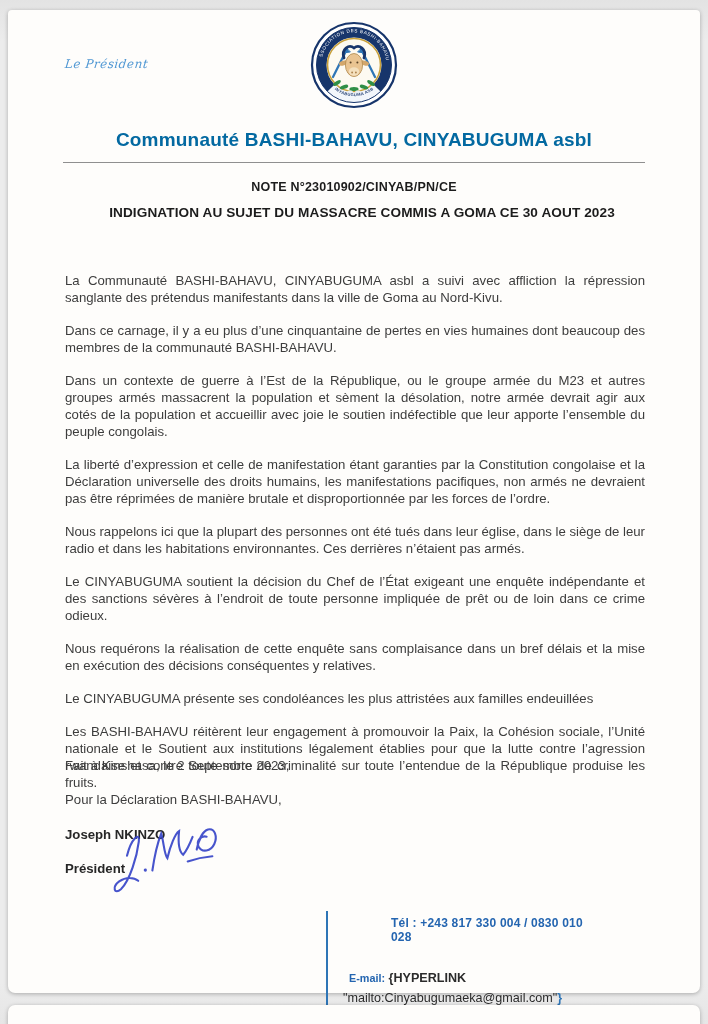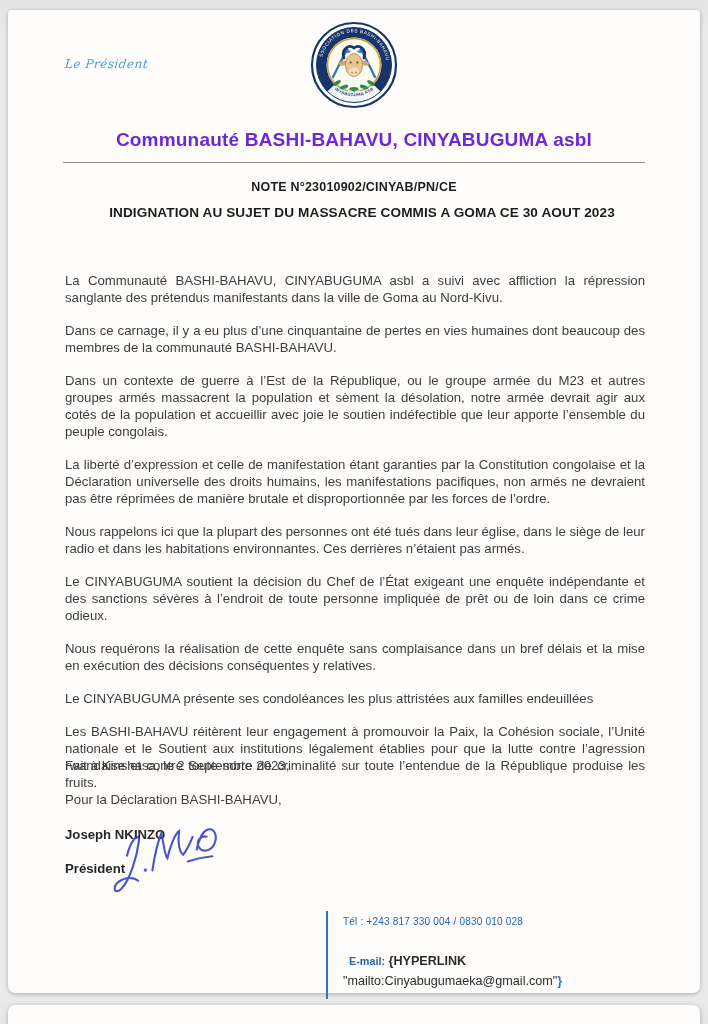--- a/index.html
+++ b/index.html
@@ -24,21 +24,21 @@
   .le-president{
     position:absolute;left:57px;top:47px;
     font-family:"DejaVu Serif",serif;font-style:italic;
     font-size:12px;color:#4f97d3;letter-spacing:.5px;
     transform:skewX(-6deg);
   }
   .logo-wrap{position:absolute;left:0;top:11px;width:100%;text-align:center;}
   .logo-wrap svg{display:inline-block;}
   .org-title{
     margin:0;position:absolute;top:119px;left:0;width:100%;
-    text-align:center;font-size:19px;font-weight:700;color:#6d28d9;
+    text-align:center;font-size:19px;font-weight:700;color:#0369a1;
     letter-spacing:.2px;
   }
   .rule{
     position:absolute;top:152px;left:55px;right:55px;height:0;
     border:none;border-top:1.4px solid #8f8f8f;margin:0;
   }
   .note-ref{
     position:absolute;top:170px;left:0;width:100%;text-align:center;
     font-size:12.5px;font-weight:700;color:#1c1c1c;letter-spacing:.2px;
   }
@@ -62,21 +62,21 @@
   .sig-name{font-weight:700;color:#272727;margin-bottom:19px !important;}
   .sig-role{font-weight:700;color:#272727;}
 
   .signature{position:absolute;left:84px;top:813px;transform:rotate(-5deg);}
 
   
   .contact{
     position:absolute;left:318px;top:901px;width:250px;
     border-left:2.5px solid #2e75b6;padding:5px 0 8px 15px;
   }
-  .tel-line{font-size:10px;font-weight:400;color:#2465b0;letter-spacing:.2px;}
+  .tel-line{font-size:12px;font-weight:700;color:#2465b0;letter-spacing:.2px;margin-left:48px;}
   .email-line{margin-top:24px;width:218px;font-size:12.6px;color:#2b2b2b;line-height:20px;}
   .email-label{font-size:10.8px;font-weight:700;color:#2465b0;padding-left:6px;}
   .email-open{font-weight:600;}
   .email-close{color:#2e75b6;font-weight:600;}
 </style>
 </head>
 <body>
 
 <div class="stage">
 

